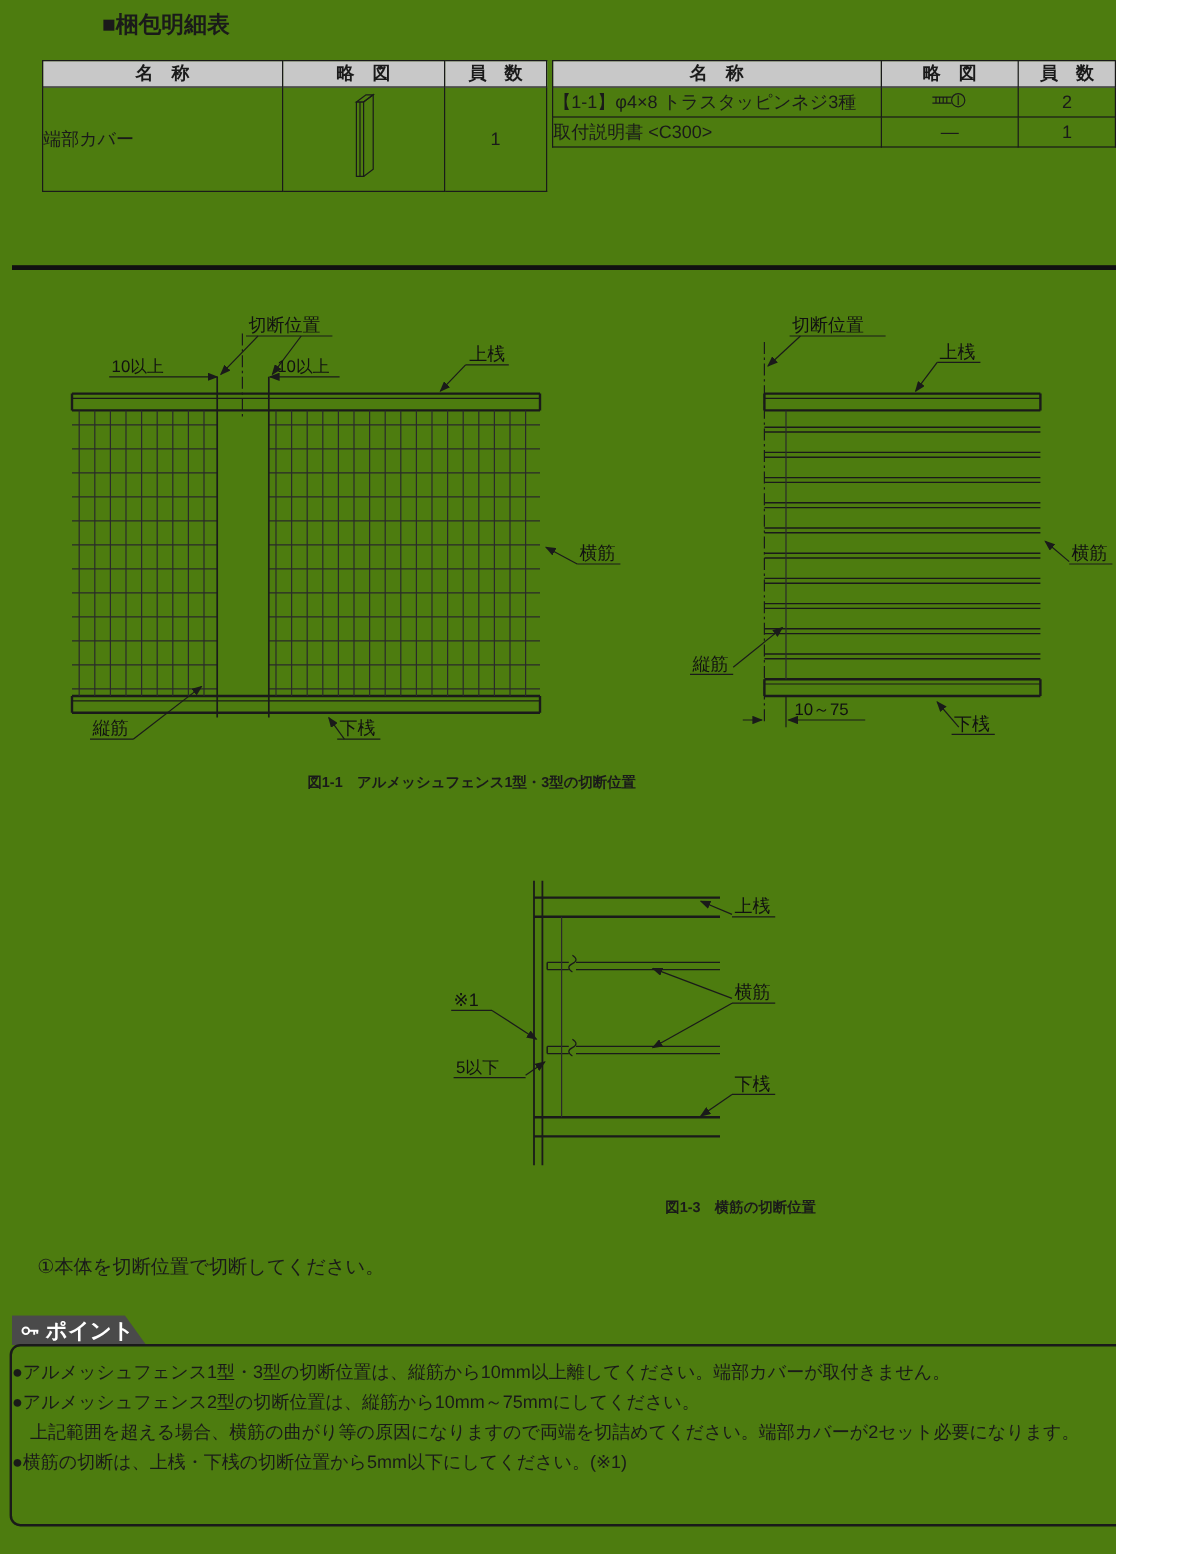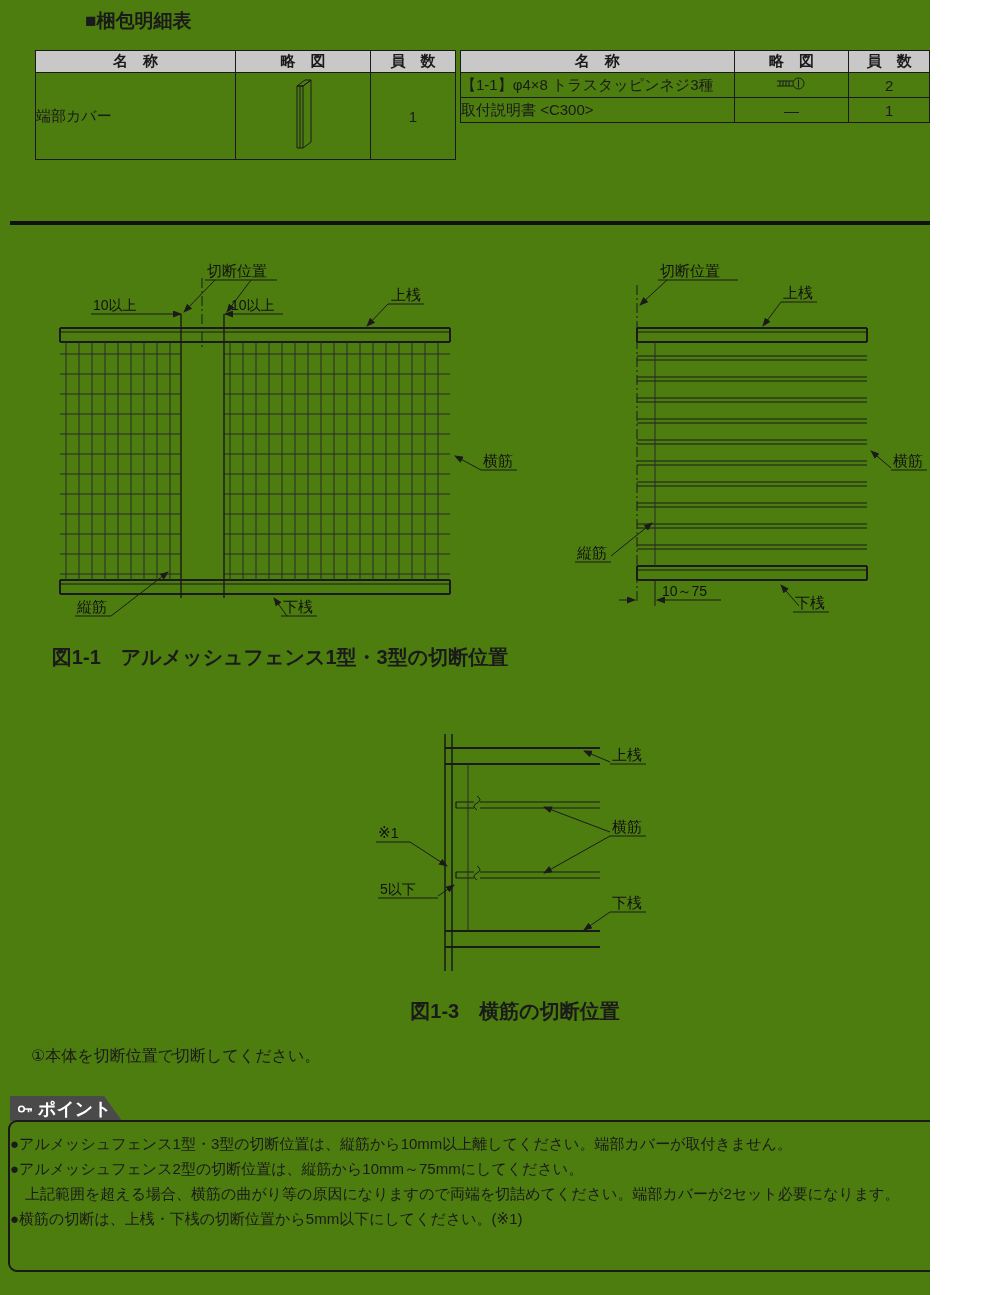--- a/index.html
+++ b/index.html
@@ -17,21 +17,21 @@
   .tbl-right { left:460px; top:50px; }
   .row-tall td { height:86px; }
   .row-sm td { height:24px; }
   .cell-name { padding:0 8px; text-align:left; vertical-align:middle; }
   .cell-center { text-align:center; vertical-align:middle; }
   
   .section-title { position:absolute; left:12px; top:186px; font-size:26px; font-weight:bold; letter-spacing:1px; }
   .section-rule { position:absolute; left:10px; top:221px; width:980px; height:4px; background:#111; }
   
   .fig { position:absolute; }
-  .fig-caption { position:absolute; font-size:20px; font-weight:bold; text-align:center; }
+  .fig-caption { position:absolute; font-size:12px; font-weight:bold; text-align:right; }
   svg .thin { stroke:#1a1a1a; stroke-width:1; fill:none; }
   svg .rail { stroke:#1a1a1a; stroke-width:2; fill:none; }
   svg .mesh { stroke:#2a2a2a; stroke-width:1; fill:none; }
   svg .bars { stroke:#1a1a1a; stroke-width:1.2; fill:none; }
   svg .cut  { stroke:#1a1a1a; stroke-width:1.4; fill:none; }
   svg .cline{ stroke:#1a1a1a; stroke-width:1; fill:none; stroke-dasharray:10 3 2 3; }
   svg .edge { stroke:#1a1a1a; stroke-width:1.5; fill:none; }
   svg text { font-size:15px; fill:#111; font-family:inherit; }
   svg text.dim { font-size:14px; }
   

